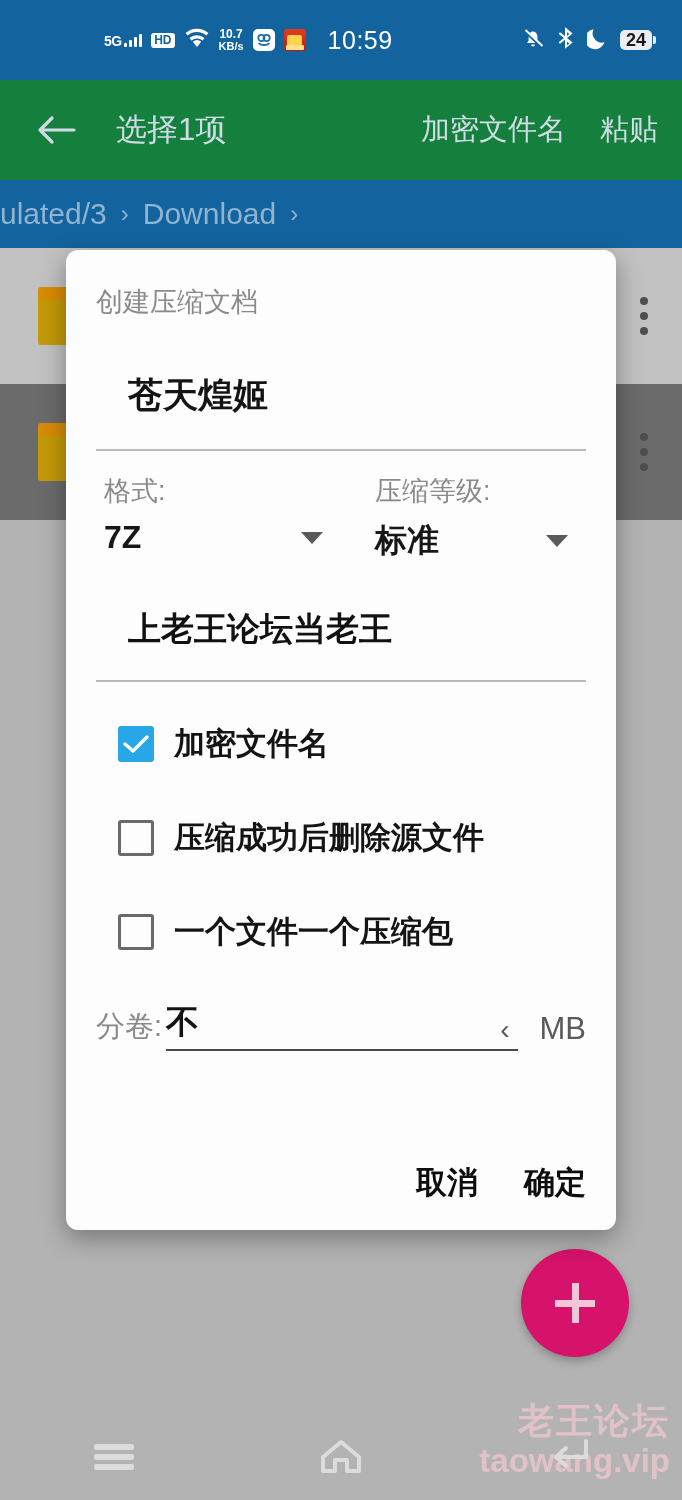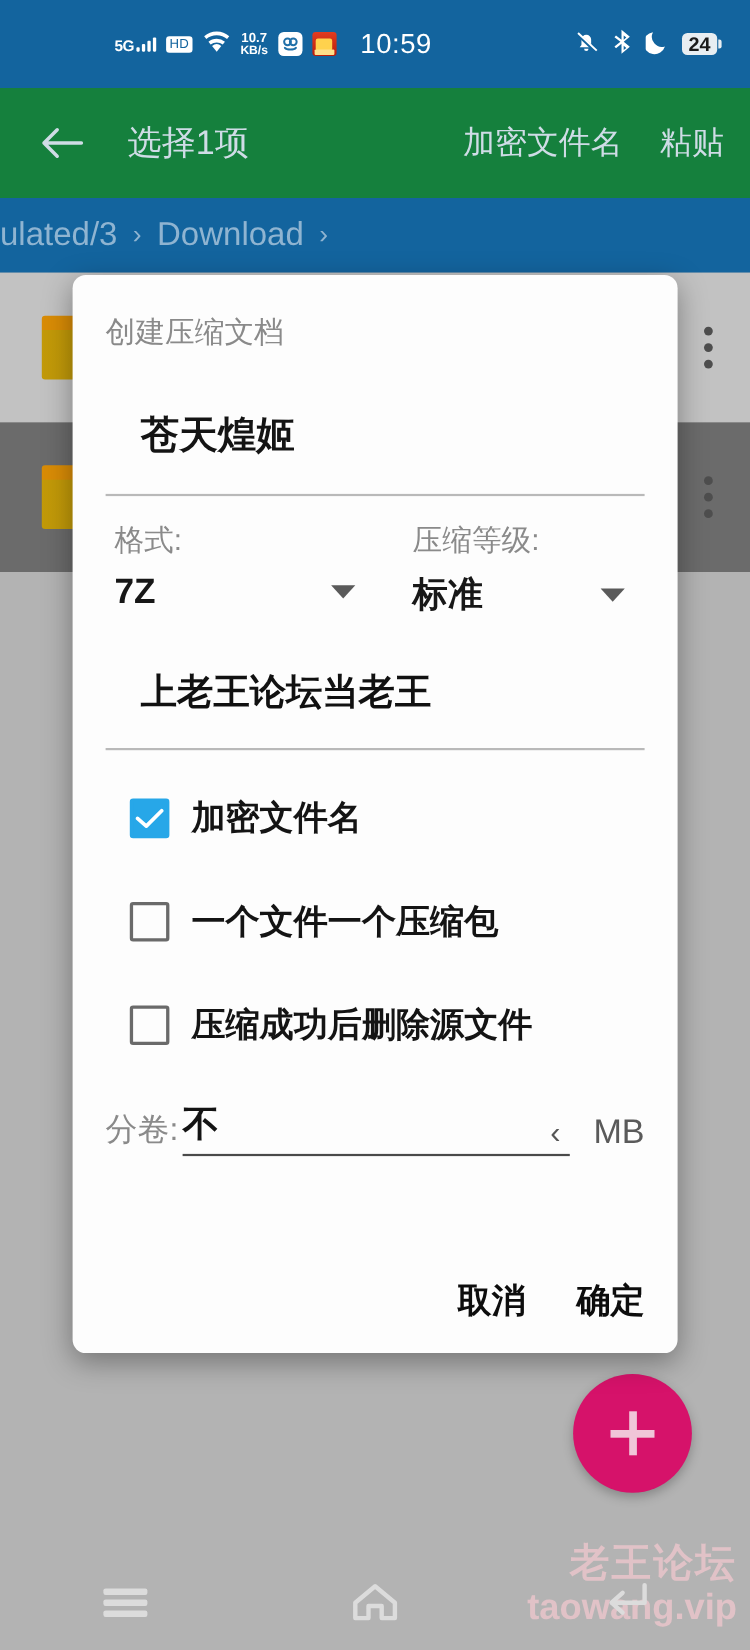--- a/index.html
+++ b/index.html
@@ -19,21 +19,21 @@
   .sb-left { display: flex; align-items: center; gap: 9px; margin-left: 104px; }
   .sb-5g { display: flex; align-items: flex-end; gap: 2px; }
   .sb-5g-txt { font-size: 14px; font-weight: 700; line-height: 12px; letter-spacing: -0.5px; }
   .bars { display: flex; align-items: flex-end; gap: 1.5px; height: 14px; }
   .bars i { width: 3.5px; background: #fff; border-radius: 1px; display: block; }
   .bars i:nth-child(1) { height: 4px; }
   .bars i:nth-child(2) { height: 7px; }
   .bars i:nth-child(3) { height: 10px; }
   .bars i:nth-child(4) { height: 13px; }
   .sb-hd {
-    background: #fff; color: #13649e; font-size: 12px; font-weight: 400;
+    background: #fff; color: #13649e; font-size: 12px; font-weight: 700;
     border-radius: 3px; padding: 1px 3px; line-height: 13px;
   }
   .sb-kbs { font-size: 12px; font-weight: 700; line-height: 12px; text-align: center; }
   .sb-kbs span { display: block; }
   .sb-kbs .u { font-size: 11px; }
   .badge-ico {
     width: 22px; height: 22px; border-radius: 5px; background: #fff;
     display: flex; align-items: center; justify-content: center;
   }
   .badge-ico svg { display: block; }
@@ -333,25 +333,25 @@
     <div class="check-row">
       <span class="cbox on">
         <svg width="26" height="20" viewBox="0 0 26 20">
             <path d="M2 10l8 7L24 3" fill="none" stroke="#fff" stroke-width="3.4" stroke-linecap="round" stroke-linejoin="round"></path>
           </svg>
       </span>
       <span class="check-label">加密文件名</span>
     </div>
     <div class="check-row">
       <span class="cbox"></span>
-      <span class="check-label">一个文件一个压缩包</span>
+      <span class="check-label">压缩成功后删除源文件</span>
     </div>
     <div class="check-row">
       <span class="cbox"></span>
-      <span class="check-label">压缩成功后删除源文件</span>
+      <span class="check-label">一个文件一个压缩包</span>
     </div>
   </div>
 
   <div class="split-row">
     <span class="split-label">分卷:</span>
     <span class="split-field">
       <span class="split-val">不</span>
       <span class="split-chev">‹</span>
     </span>
     <span class="split-unit">MB</span>

